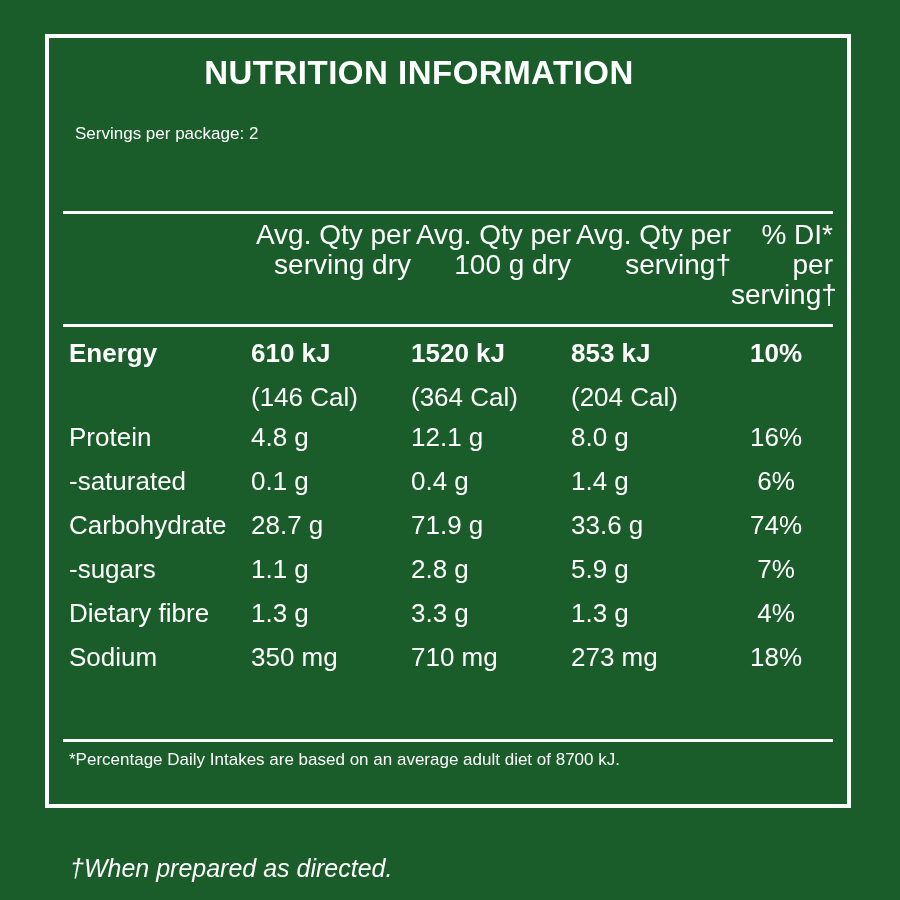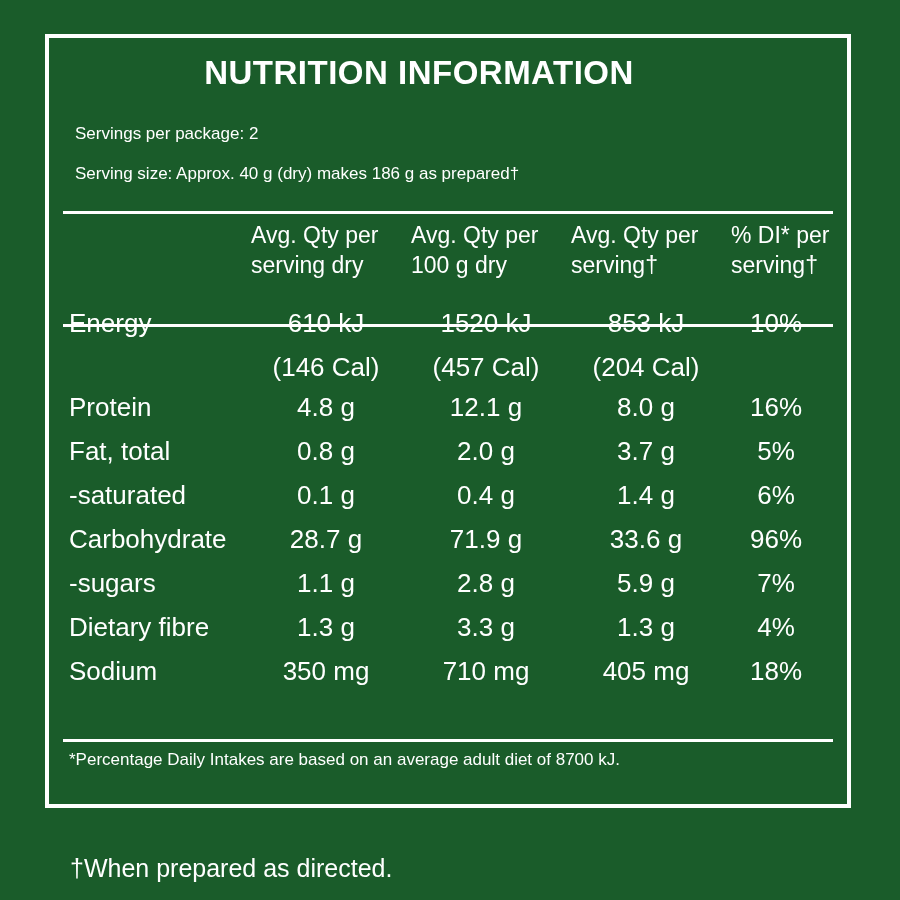--- a/index.html
+++ b/index.html
@@ -77,77 +77,77 @@
     width: 770px;
     border-collapse: collapse;
     table-layout: fixed;
   }
   table.nutri th, table.nutri td {
     padding: 0;
     font-weight: normal;
     vertical-align: top;
   }
   table.nutri th {
-    font-size: 23px;
+    font-size: 28px;
     line-height: 30px;
-    text-align: left;
+    text-align: right;
     padding-bottom: 14px;
   }
   col.c0 { width: 188px; }
   col.c1 { width: 160px; }
   col.c2 { width: 160px; }
   col.c3 { width: 160px; }
   col.c4 { width: 102px; }
 
   table.nutri td.label {
     text-align: left;
     font-size: 26px;
     padding-left: 6px;
   }
   table.nutri td.val {
-    text-align: center;
+    text-align: left;
     font-size: 26px;
     padding-right: 10px;
   }
   table.nutri td.di {
     text-align: center;
     font-size: 26px;
     padding-right: 12px;
   }
-  tr.energy td { padding-top: 14px; }
+  tr.energy td { padding-top: 14px; font-weight: bold; }
   tr.row td { height: 44px; }
   tr.energy-sub td { height: 40px; }
 
   .footnote-star {
     position: absolute;
     left: 24px;
     top: 716px;
     font-size: 17px;
     white-space: nowrap;
     text-align: right;
   }
   .footnote-dagger {
     position: absolute;
     left: 25px;
     top: 820px;
     font-size: 25px;
     white-space: nowrap;
+    font-style: italic;
   }
 </style>
 </head>
 <body>
 
 <div class="panel">
   <div class="outer-box"></div>
 
   <div class="title">NUTRITION INFORMATION</div>
 
   <div class="servings">
     <div>Servings per package: 2</div>
-    <div>Serving size: Approx. 40 g (dry) makes 186 g as prepared†</div>
   </div>
 
   <div class="rule rule-top"></div>
   <div class="rule rule-head"></div>
   <div class="rule rule-bottom"></div>
 
   <table class="nutri">
     <colgroup>
       <col class="c0">
         <col class="c1">
@@ -180,71 +180,64 @@
       <tr class="row energy">
         <td class="label">Energy</td>
         <td class="val">610 kJ</td>
         <td class="val">1520 kJ</td>
         <td class="val">853 kJ</td>
         <td class="di">10%</td>
       </tr>
       <tr class="energy-sub">
         <td class="label"></td>
         <td class="val">(146 Cal)</td>
-        <td class="val">(457 Cal)</td>
+        <td class="val">(364 Cal)</td>
         <td class="val">(204 Cal)</td>
         <td class="di"></td>
       </tr>
       <tr class="row">
         <td class="label">Protein</td>
         <td class="val">4.8 g</td>
         <td class="val">12.1 g</td>
         <td class="val">8.0 g</td>
         <td class="di">16%</td>
       </tr>
       <tr class="row">
-        <td class="label">Fat, total</td>
-        <td class="val">0.8 g</td>
-        <td class="val">2.0 g</td>
-        <td class="val">3.7 g</td>
-        <td class="di">5%</td>
-      </tr>
-      <tr class="row">
         <td class="label">-saturated</td>
         <td class="val">0.1 g</td>
         <td class="val">0.4 g</td>
         <td class="val">1.4 g</td>
         <td class="di">6%</td>
       </tr>
       <tr class="row">
         <td class="label">Carbohydrate</td>
         <td class="val">28.7 g</td>
         <td class="val">71.9 g</td>
         <td class="val">33.6 g</td>
-        <td class="di">96%</td>
+        <td class="di">74%</td>
       </tr>
       <tr class="row">
         <td class="label">-sugars</td>
         <td class="val">1.1 g</td>
         <td class="val">2.8 g</td>
         <td class="val">5.9 g</td>
         <td class="di">7%</td>
       </tr>
       <tr class="row">
         <td class="label">Dietary fibre</td>
         <td class="val">1.3 g</td>
         <td class="val">3.3 g</td>
         <td class="val">1.3 g</td>
         <td class="di">4%</td>
       </tr>
       <tr class="row">
         <td class="label">Sodium</td>
         <td class="val">350 mg</td>
         <td class="val">710 mg</td>
-        <td class="val">405 mg</td>
+        <td class="val">273 mg</td>
         <td class="di">18%</td>
       </tr>
     </tbody>
   </table>
 
   <div class="footnote-star">*Percentage Daily Intakes are based on an average adult diet of 8700 kJ.</div>
   <div class="footnote-dagger">†When prepared as directed.</div>
 </div>
 
 </body></html>

